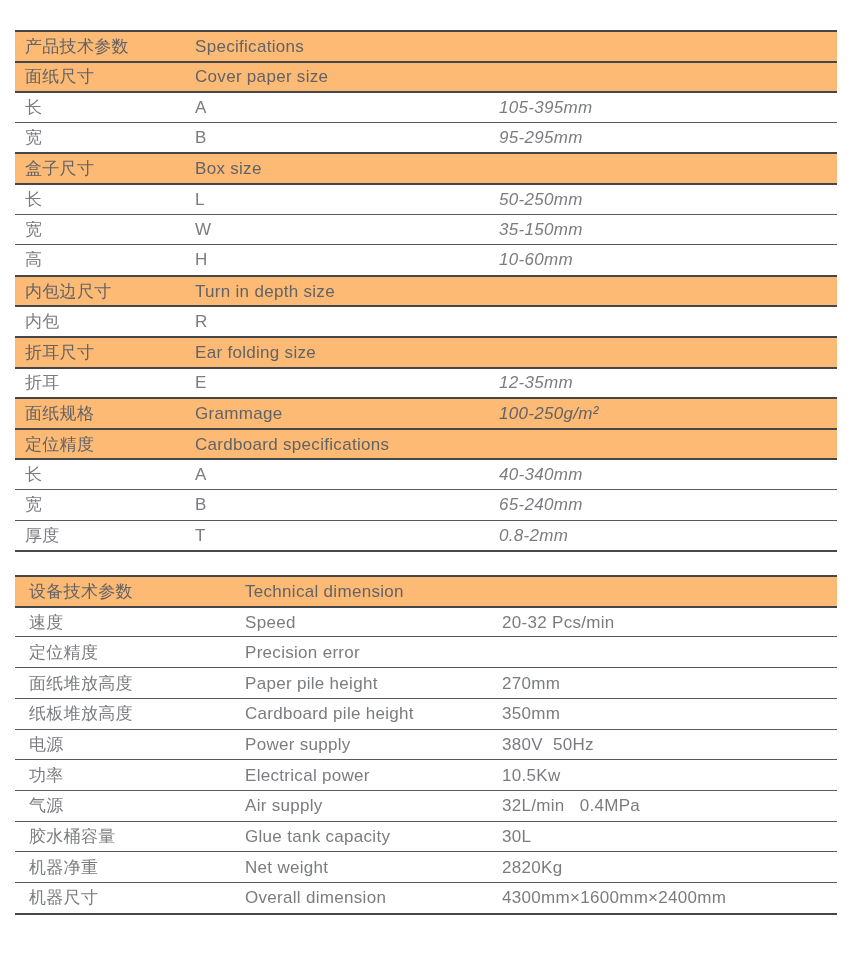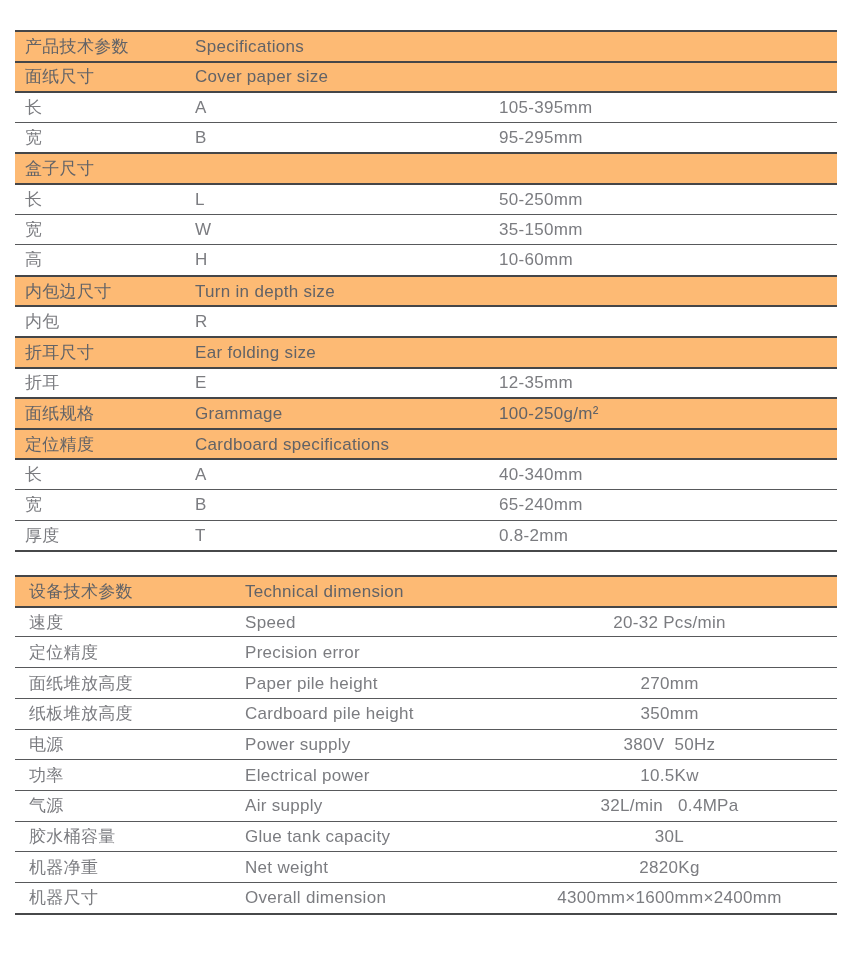--- a/index.html
+++ b/index.html
@@ -19,24 +19,24 @@
   .t1 .row{height:30.6px;}
   .t2 .row{height:30.7px;}
   .row.bt2{border-top:2px solid #454648;}
   .row.section{background:#fdba74;}
   .c1,.c2,.c3{
     white-space:pre;overflow:hidden;
     color:#7b7c80;font-size:17px;letter-spacing:0.3px;line-height:1;
   }
   .t1 .c1{width:180px;padding-left:10px;box-sizing:border-box;}
   .t1 .c2{width:304px;}
-  .t1 .c3{flex:1;}
+  .t1 .c3{flex:1;font-style:italic;}
   .t2 .c1{width:230px;padding-left:14px;box-sizing:border-box;}
   .t2 .c2{width:257px;}
-  .t2 .c3{flex:1;text-align:center;}
+  .t2 .c3{flex:1;}
   .section .c1,.section .c2,.section .c3{color:#626367;}
   .t2{margin-top:23px;}
 </style>
 </head>
 <body>
 
 <div class="page">
 
   <section class="table t1">
     <div class="row section bt2">
@@ -55,20 +55,21 @@
       <span class="c2">A</span>
       <span class="c3">105-395mm</span>
     </div>
     <div class="row">
       <span class="c1">宽</span>
       <span class="c2">B</span>
       <span class="c3">95-295mm</span>
     </div>
     <div class="row section bt2">
       <span class="c1">盒子尺寸</span>
+      <span class="c2">Box size</span>
       <span class="c3"></span>
     </div>
     <div class="row bt2">
       <span class="c1">长</span>
       <span class="c2">L</span>
       <span class="c3">50-250mm</span>
     </div>
     <div class="row">
       <span class="c1">宽</span>
       <span class="c2">W</span>

